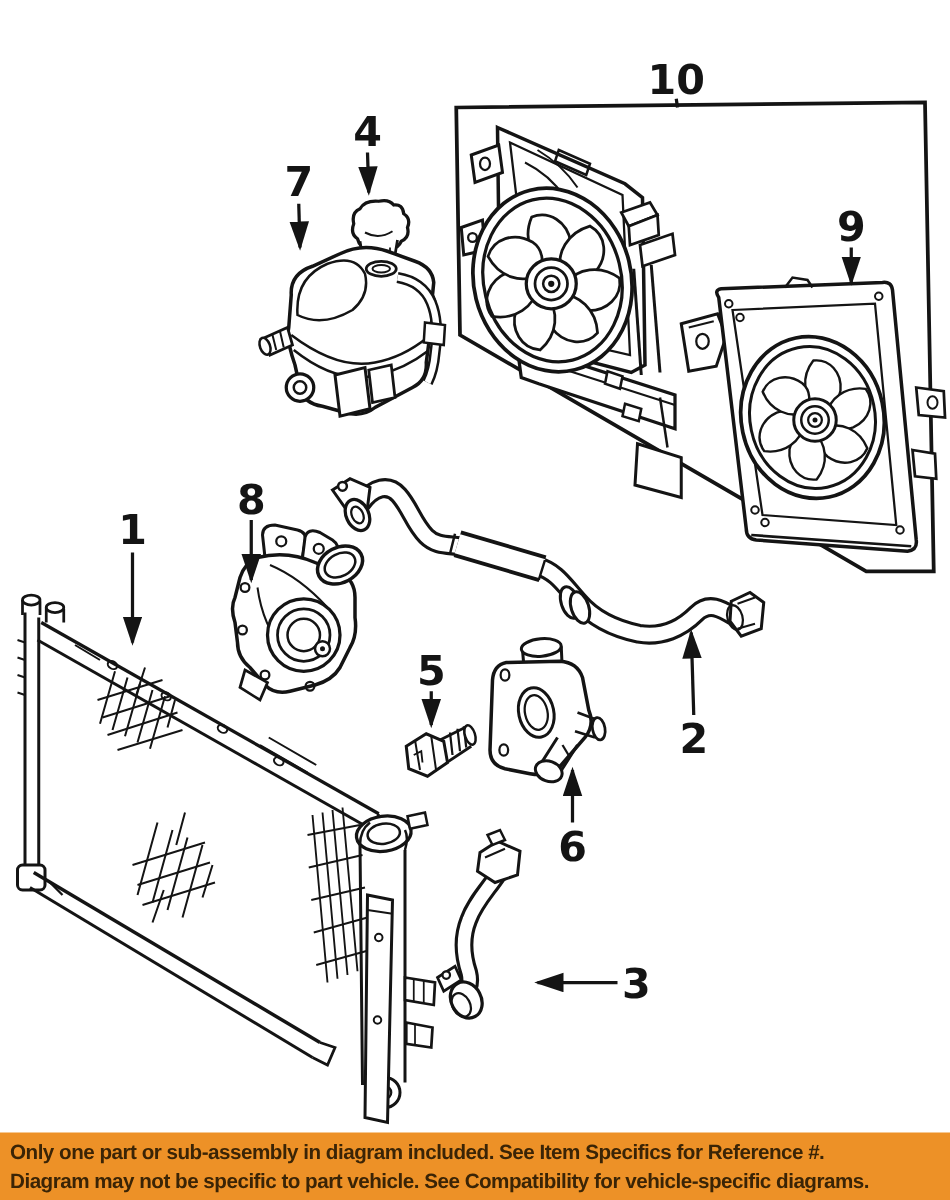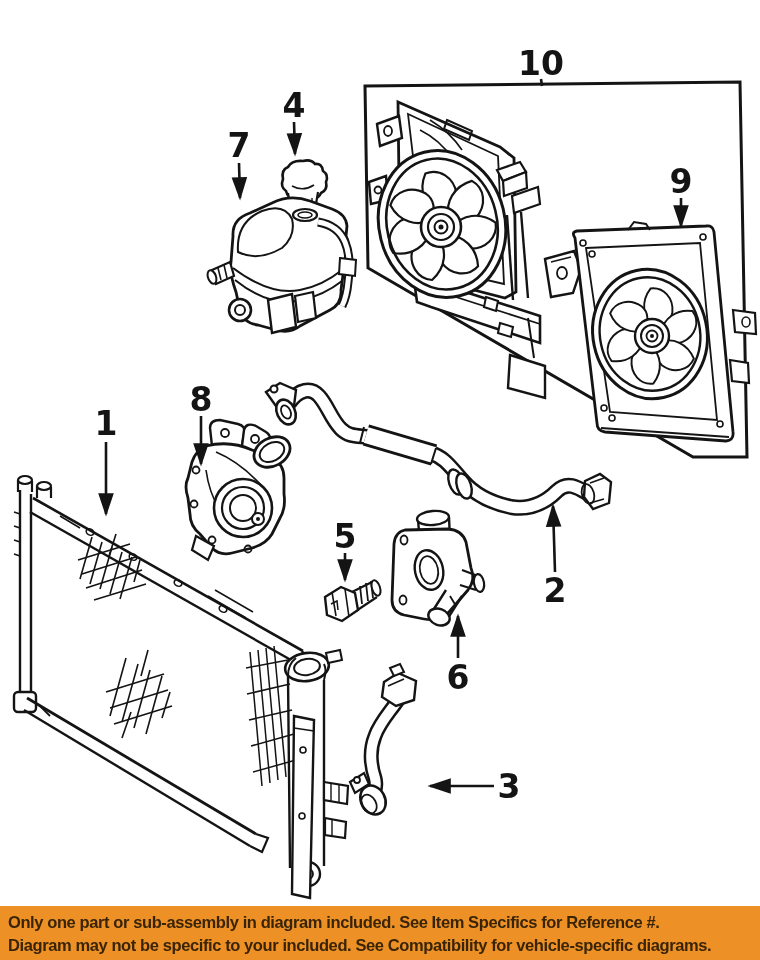--- a/index.html
+++ b/index.html
@@ -315,16 +315,16 @@
     <line class="arrow" x1="681" y1="198" x2="681" y2="226" marker-end="url(#arr)"></line>
   </g>
   <g>
     <text class="callout" x="541" y="75" text-anchor="middle" font-size="35">10</text>
     <line class="arrow" x1="541" y1="79" x2="542" y2="86"></line>
   </g>
 </svg>
 
 <div class="banner">
   <div>Only one part or sub-assembly in diagram included. See Item Specifics for Reference #.</div>
-  <div>Diagram may not be specific to your included. See Compatibility for vehicle-specific diagrams.</div>
+  <div>Diagram may not be specific to part vehicle. See Compatibility for vehicle-specific diagrams.</div>
 </div>
 
 </div>
 
 </body></html>

